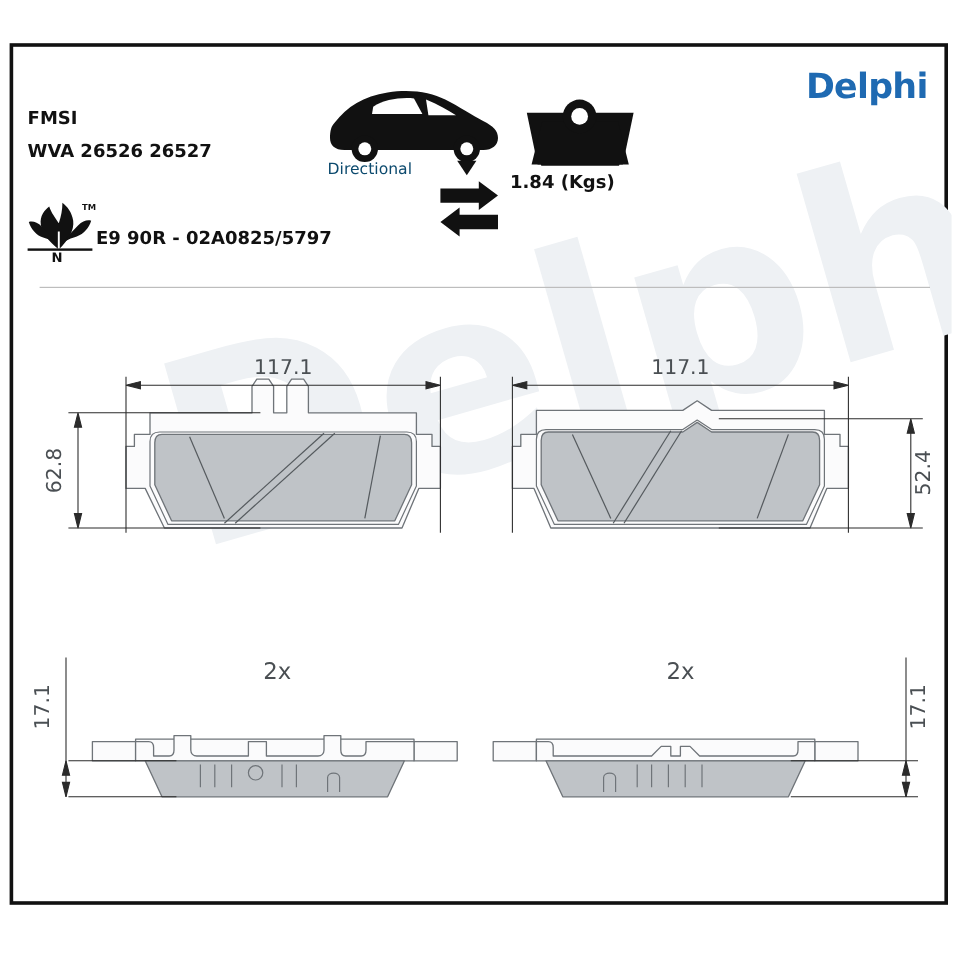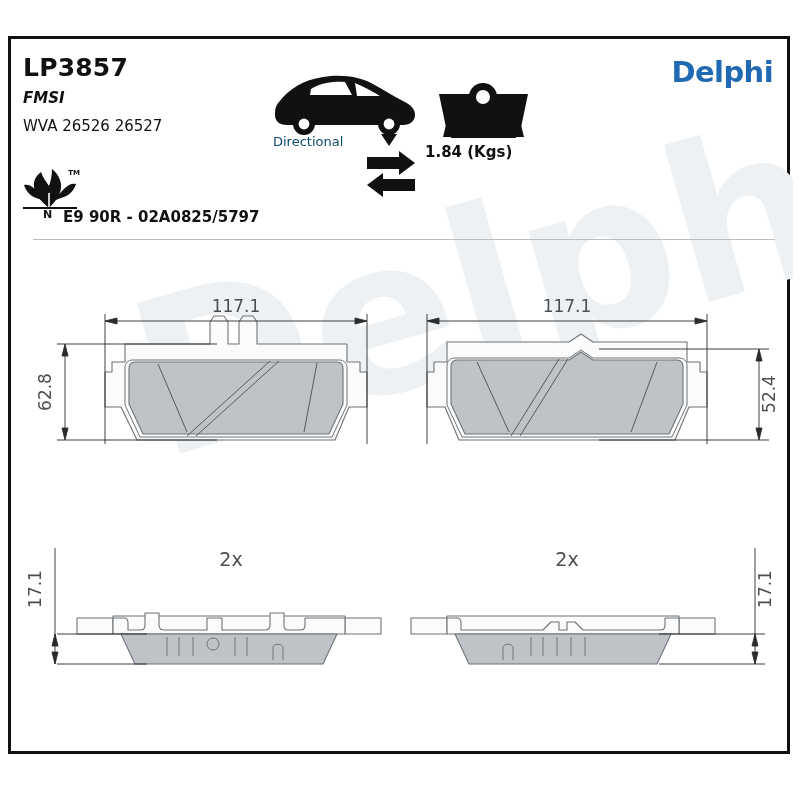--- a/index.html
+++ b/index.html
@@ -5,45 +5,44 @@
 <style>
   html,body{margin:0;padding:0;background:#ffffff;}
   body{width:800px;height:800px;font-family:"DejaVu Sans",sans-serif;overflow:hidden;}
   #sheet{position:absolute;left:8px;top:36px;width:782px;height:718px;
          border:3px solid #111111;background:#ffffff;box-sizing:border-box;}
   .inner{position:absolute;left:0;top:0;width:100%;height:100%;}
 
   
   .code{position:absolute;left:12px;top:14px;font-size:25px;font-weight:bold;
         letter-spacing:.2px;color:#111;}
-  .fmsi{position:absolute;left:12px;top:50px;font-size:15px;font-weight:bold;color:#111;font-style:italic;}
-  .wva{position:absolute;left:12px;top:78px;font-size:15px;font-weight:normal;color:#111;}
+  .fmsi{position:absolute;left:12px;top:50px;font-size:15px;font-weight:bold;color:#111;}
+  .wva{position:absolute;left:12px;top:78px;font-size:15px;font-weight:bold;color:#111;}
   .eco{position:absolute;left:10px;top:128px;width:58px;height:56px;}
   .eco .tm{position:absolute;right:-1px;top:2px;font-size:7px;font-weight:bold;color:#111;}
   .eco .nline{position:absolute;left:2px;top:40px;width:54px;height:2px;background:#111;}
   .eco .nch{position:absolute;left:22px;top:41px;font-size:11px;font-weight:bold;color:#111;}
-  .ecert{position:absolute;left:52px;top:150px;font-size:15px;font-weight:bold;color:#111;margin-top:19px;}
+  .ecert{position:absolute;left:69px;top:150px;font-size:15px;font-weight:bold;color:#111;}
   .directional{position:absolute;left:262px;top:95px;font-size:13px;color:#0c4a6e;}
   .kgs{position:absolute;left:414px;top:104px;font-size:15px;font-weight:bold;color:#111;}
   .brand{position:absolute;right:14px;top:16px;font-size:29px;font-weight:bold;
          color:#1f6ab2;letter-spacing:-.6px;}
   .hrule{position:absolute;left:22px;top:200px;width:742px;height:1px;background:#bdbdbd;}
   .svgabs{position:absolute;left:0;top:0;}
 </style>
 </head>
 <body>
 
 <div id="sheet">
   <div class="inner">
 
     <svg class="svgabs" width="782" height="718" viewBox="0 0 782 718">
       <text x="150" y="420" font-family="DejaVu Sans, sans-serif" font-size="215" font-weight="bold" fill="#eef1f4" transform="rotate(-16 150 420)">Delphi</text>
     </svg>
 
-    <div class="code">LP3857</div>
     <div class="fmsi">FMSI</div>
     <div class="wva">WVA 26526 26527</div>
     <div class="brand">Delphi</div>
     <div class="ecert">E9 90R - 02A0825/5797</div>
     <div class="directional">Directional</div>
     <div class="kgs">1.84 (Kgs)</div>
 
     <div class="eco">
       <svg width="58" height="44" viewBox="0 0 58 44">
         <path d="M28 41 C20 34 14 28 13 20 C12 13 16 8 20 5 C22 11 25 14 28 19 C30 13 31 8 31 2

